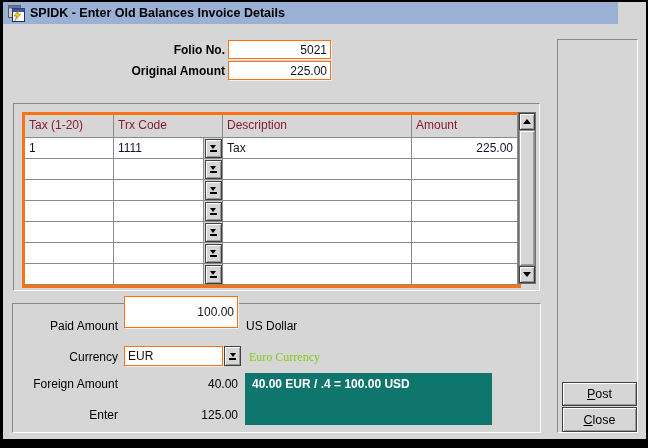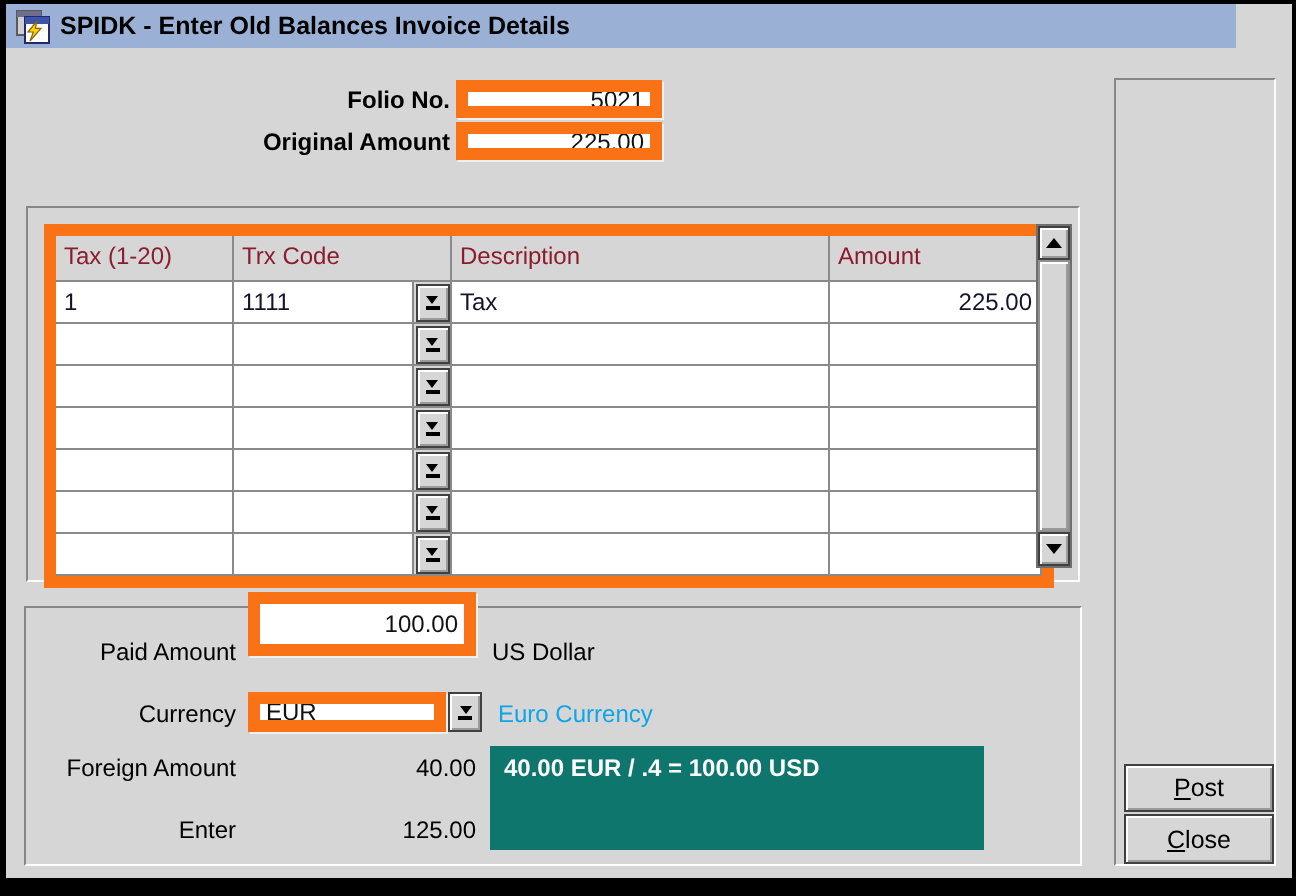--- a/index.html
+++ b/index.html
@@ -10,35 +10,35 @@
   .surface { position:absolute; left:3px; top:2px; width:643px; height:437px; background:#d6d6d6; }
 
   .titlebar { position:absolute; left:3px; top:2px; width:615px; height:22px;
               background:#9ab1d5; display:flex; align-items:center; padding-left:5px; }
   .titlebar .ttl { font-weight:bold; font-size:12.5px; color:#000; margin-left:5px; white-space:nowrap; }
   .appicon { width:17px; height:17px; display:block; }
 
   .lbl { position:absolute; height:18px; line-height:18px; white-space:nowrap; }
   .r { text-align:right; }
   .b { font-weight:bold; }
-  .maroon { color:#0ea5e9; }
-
-  .tbox { position:absolute; background:#fff; border:6px solid #f97316;
+  .maroon { color:#84cc16;font-family:Liberation Serif, serif; }
+
+  .tbox { position:absolute; background:#fff; border:1px solid #f97316;
           box-shadow:1px 1px 0 #f0f0f0; font-family:"Liberation Sans",sans-serif;
           font-size:12px; padding:0 3px; color:#111; }
   input.tbox { outline:none; }
   .num { text-align:right; }
 
   .groupbox { position:absolute; border:1px solid; border-color:#878787 #fdfdfd #fdfdfd #878787; }
 
   
   .grid { position:absolute; left:22px; top:112px; display:grid;
           grid-template-columns:89px 90px 19px 189px 106px;
           grid-template-rows:23px repeat(7,21px);
-          border:6px solid #f97316; background:#8b5cf6; }
+          border:3px solid #f97316; background:#8b5cf6; }
   .gh, .gc { border-right:1px solid #8a8a8a; border-bottom:1px solid #8a8a8a;
              padding:2px 4px; overflow:hidden; white-space:nowrap; line-height:16px; }
   .gh { background:#d6d6d6; color:#8b1c2c; grid-row:1; }
   .gh.span2 { grid-column:2 / 4; }
   .gc { background:#fff; color:#141428; }
   .gc.btncell { background:#d6d6d6; padding:0; display:flex; align-items:center; justify-content:center; }
 
   .btn3d { background:#d6d6d6; border:1px solid #404040;
            box-shadow: inset 1px 1px 0 #ffffff, inset -1px -1px 0 #9a9a9a;
            display:flex; align-items:center; justify-content:center; cursor:default;text-align:center; }

